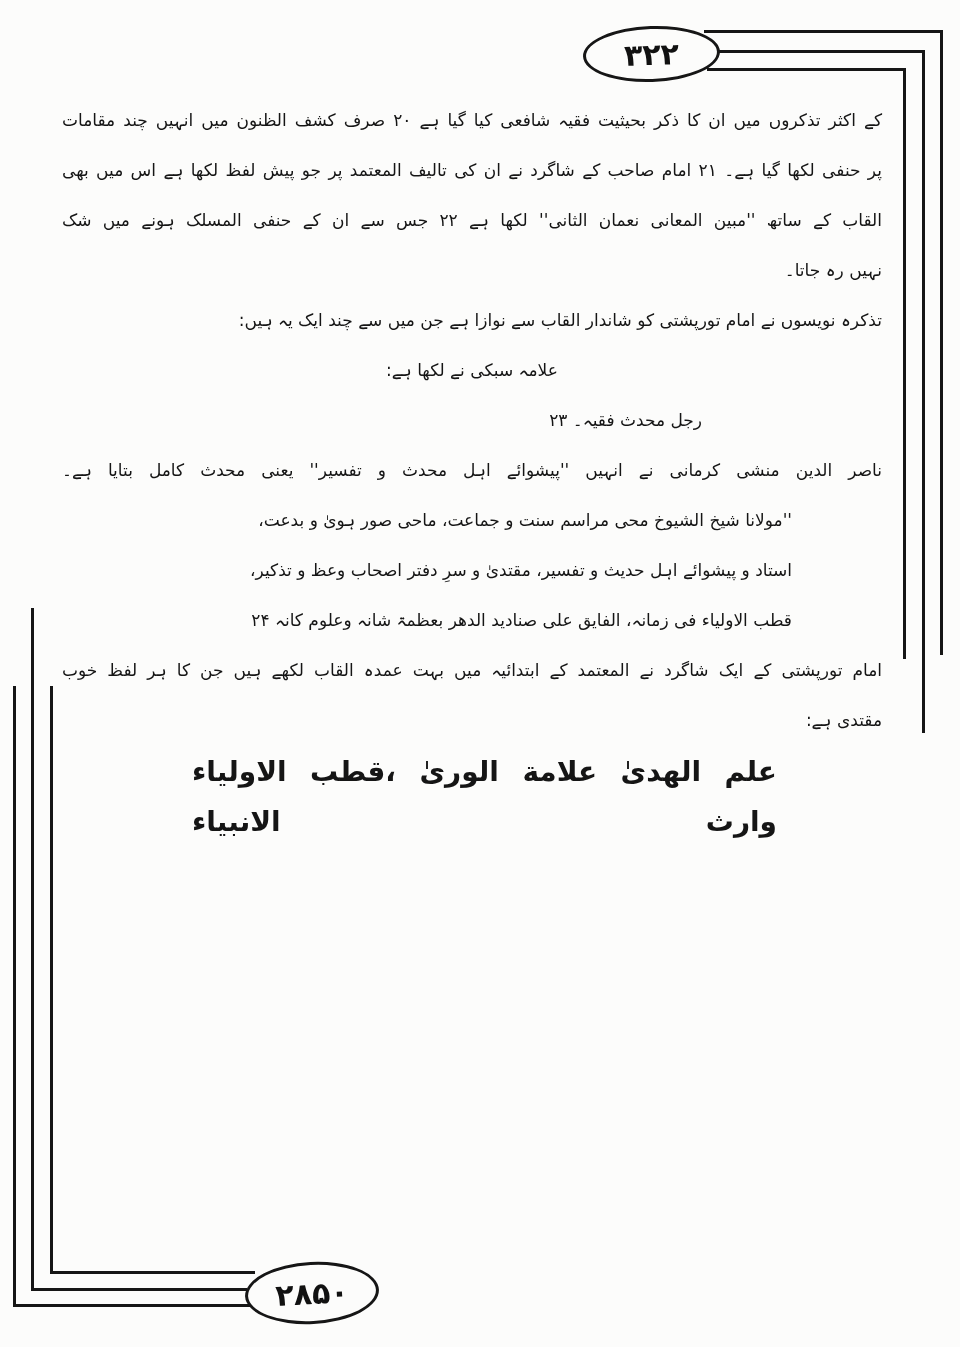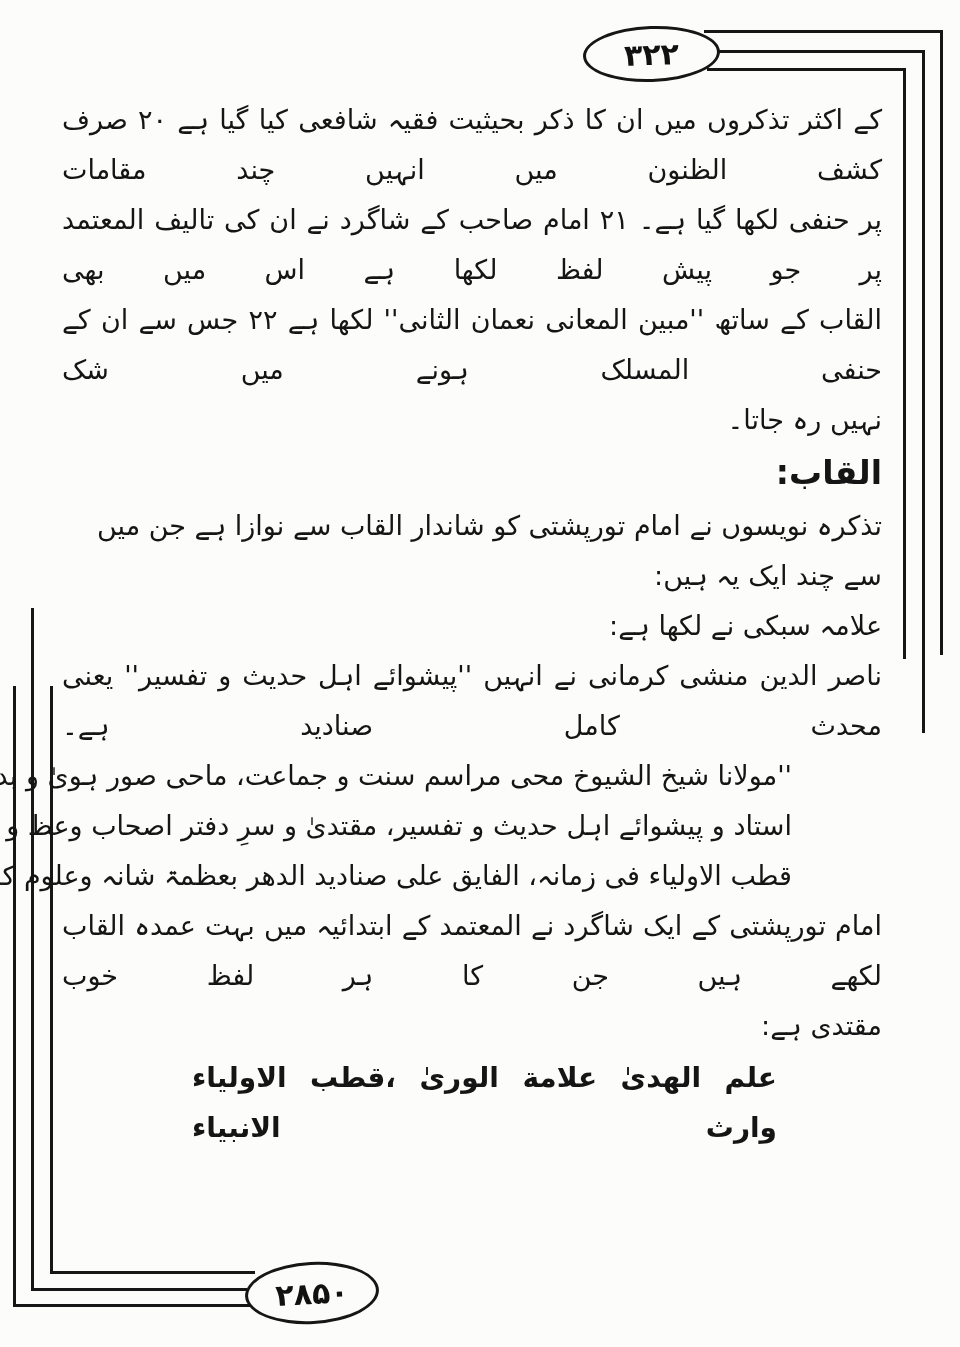--- a/index.html
+++ b/index.html
@@ -16,26 +16,26 @@
     border-radius:50%;display:flex;align-items:center;justify-content:center;
     font-weight:bold;font-size:30px;letter-spacing:4px;color:#111;
   }
   .cartouche.top{left:583px;top:26px;width:131px;height:50px;transform:rotate(-2deg);}
   .cartouche.bottom{left:245px;top:1262px;width:128px;height:56px;transform:rotate(-3deg);}
   
   .page-text{
     position:absolute;top:95px;left:62px;right:78px;
     direction:rtl;text-align:right;
   }
-  .line{font-size:27px;line-height:50px;white-space:nowrap;}
+  .line{font-size:17px;line-height:50px;white-space:nowrap;}
   .wrapless{white-space:normal;}
   .fill{text-align:justify;text-align-last:justify;white-space:normal;}
   .heading{font-size:33px;font-weight:bold;line-height:56px;}
   .mr-quote{margin-right:90px;}
-  .mr-subki{}
+  .mr-subki{text-align:center;}
   .mr-rajul{margin-right:180px;}
   .arabic-block{
     margin:2px 105px 0 130px;
     font-weight:bold;font-size:28px;line-height:50px;
   }
   .arabic-line{white-space:normal;}
 </style>
 </head>
 <body>
 
@@ -60,25 +60,25 @@
   <span>۲۸۵۰</span>
 </div>
 
 <div class="page-text">
 
   <div class="line fill">کے اکثر تذکروں میں ان کا ذکر بحیثیت فقیہ شافعی کیا گیا ہے ۲۰ صرف کشف الظنون میں انہیں چند مقامات</div>
   <div class="line fill">پر حنفی لکھا گیا ہے۔ ۲۱ امام صاحب کے شاگرد نے ان کی تالیف المعتمد پر جو پیش لفظ لکھا ہے اس میں بھی</div>
   <div class="line fill">القاب کے ساتھ ''مبین المعانی نعمان الثانی'' لکھا ہے ۲۲ جس سے ان کے حنفی المسلک ہونے میں شک</div>
   <div class="line">نہیں رہ جاتا۔</div>
 
-  <div class="line heading">القاب:</div>
 
   <div class="line wrapless">تذکرہ نویسوں نے امام تورپشتی کو شاندار القاب سے نوازا ہے جن میں سے چند ایک یہ ہیں:</div>
   <div class="line mr-subki">علامہ سبکی نے لکھا ہے:</div>
-  <div class="line fill">ناصر الدین منشی کرمانی نے انہیں ''پیشوائے اہل حدیث و تفسیر'' یعنی محدث کامل صنادید ہے۔</div>
+  <div class="line mr-rajul">رجل محدث فقیہ۔ ۲۳</div>
+  <div class="line fill">ناصر الدین منشی کرمانی نے انہیں ''پیشوائے اہل محدث و تفسیر'' یعنی محدث کامل بتایا ہے۔</div>
 
   <div class="line mr-quote">''مولانا شیخ الشیوخ محی مراسم سنت و جماعت، ماحی صور ہویٰ و بدعت،</div>
   <div class="line mr-quote">استاد و پیشوائے اہل حدیث و تفسیر، مقتدیٰ و سرِ دفتر اصحاب وعظ و تذکیر،</div>
   <div class="line mr-quote">قطب الاولیاء فی زمانہ، الفایق علی صنادید الدھر بعظمۃ شانہ وعلوم کانہ ۲۴</div>
 
   <div class="line fill">امام تورپشتی کے ایک شاگرد نے المعتمد کے ابتدائیہ میں بہت عمدہ القاب لکھے ہیں جن کا ہر لفظ خوب</div>
   <div class="line">مقتدی ہے:</div>
 
   <div class="arabic-block">
     <div class="arabic-line fill">علم الهدىٰ علامة الورىٰ ،قطب الاولياء وارث الانبياء</div>

